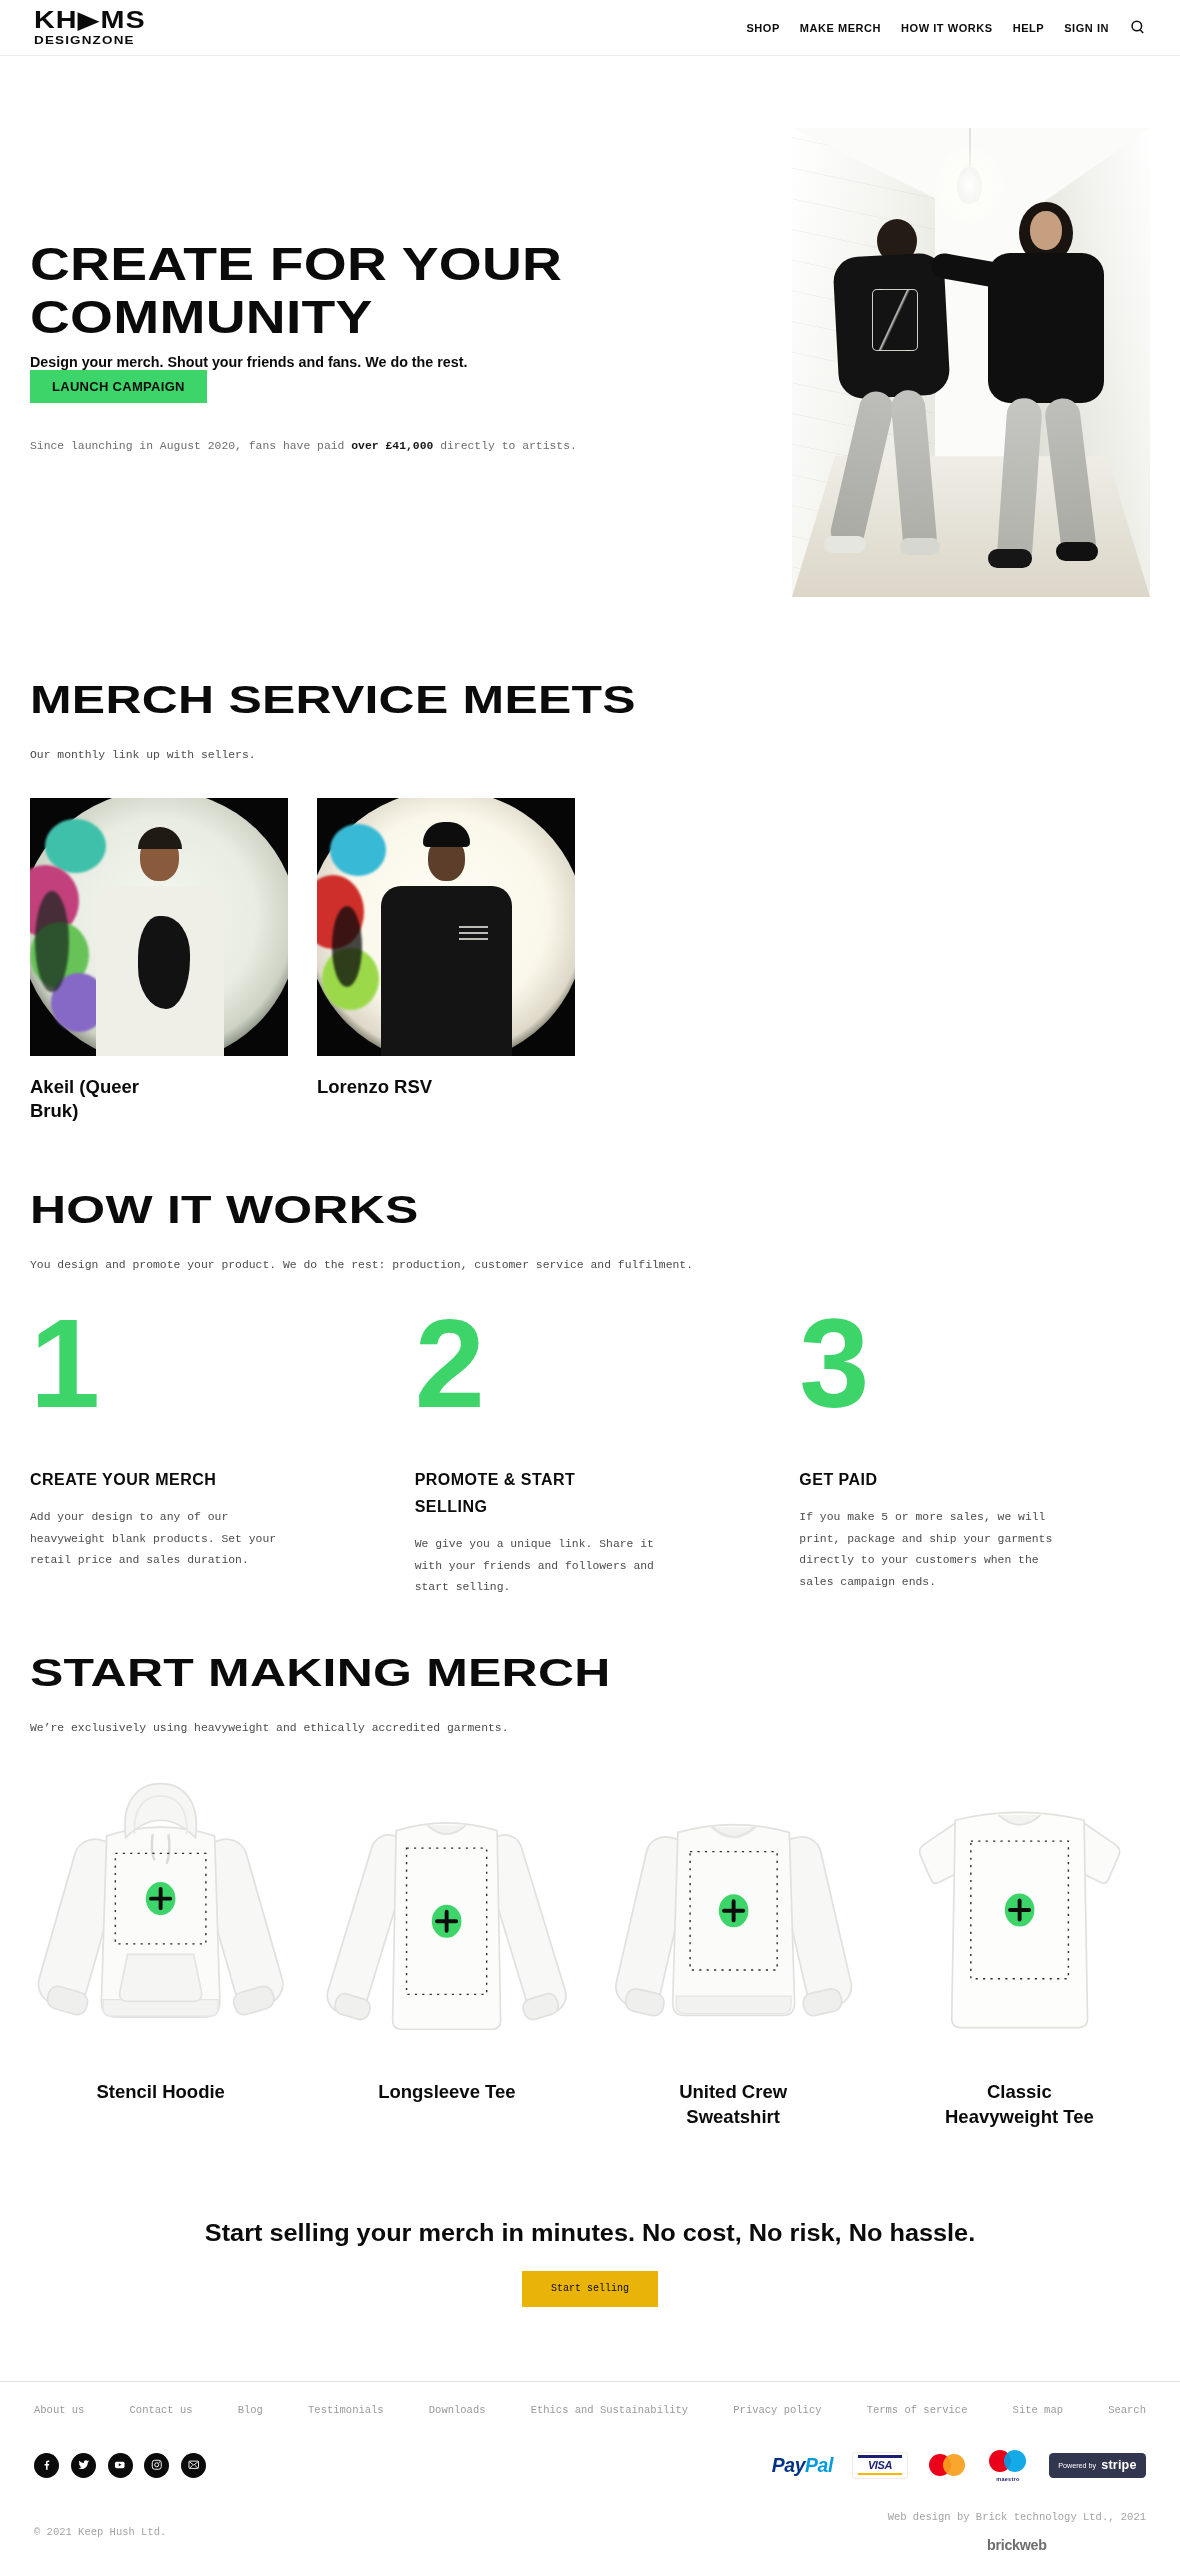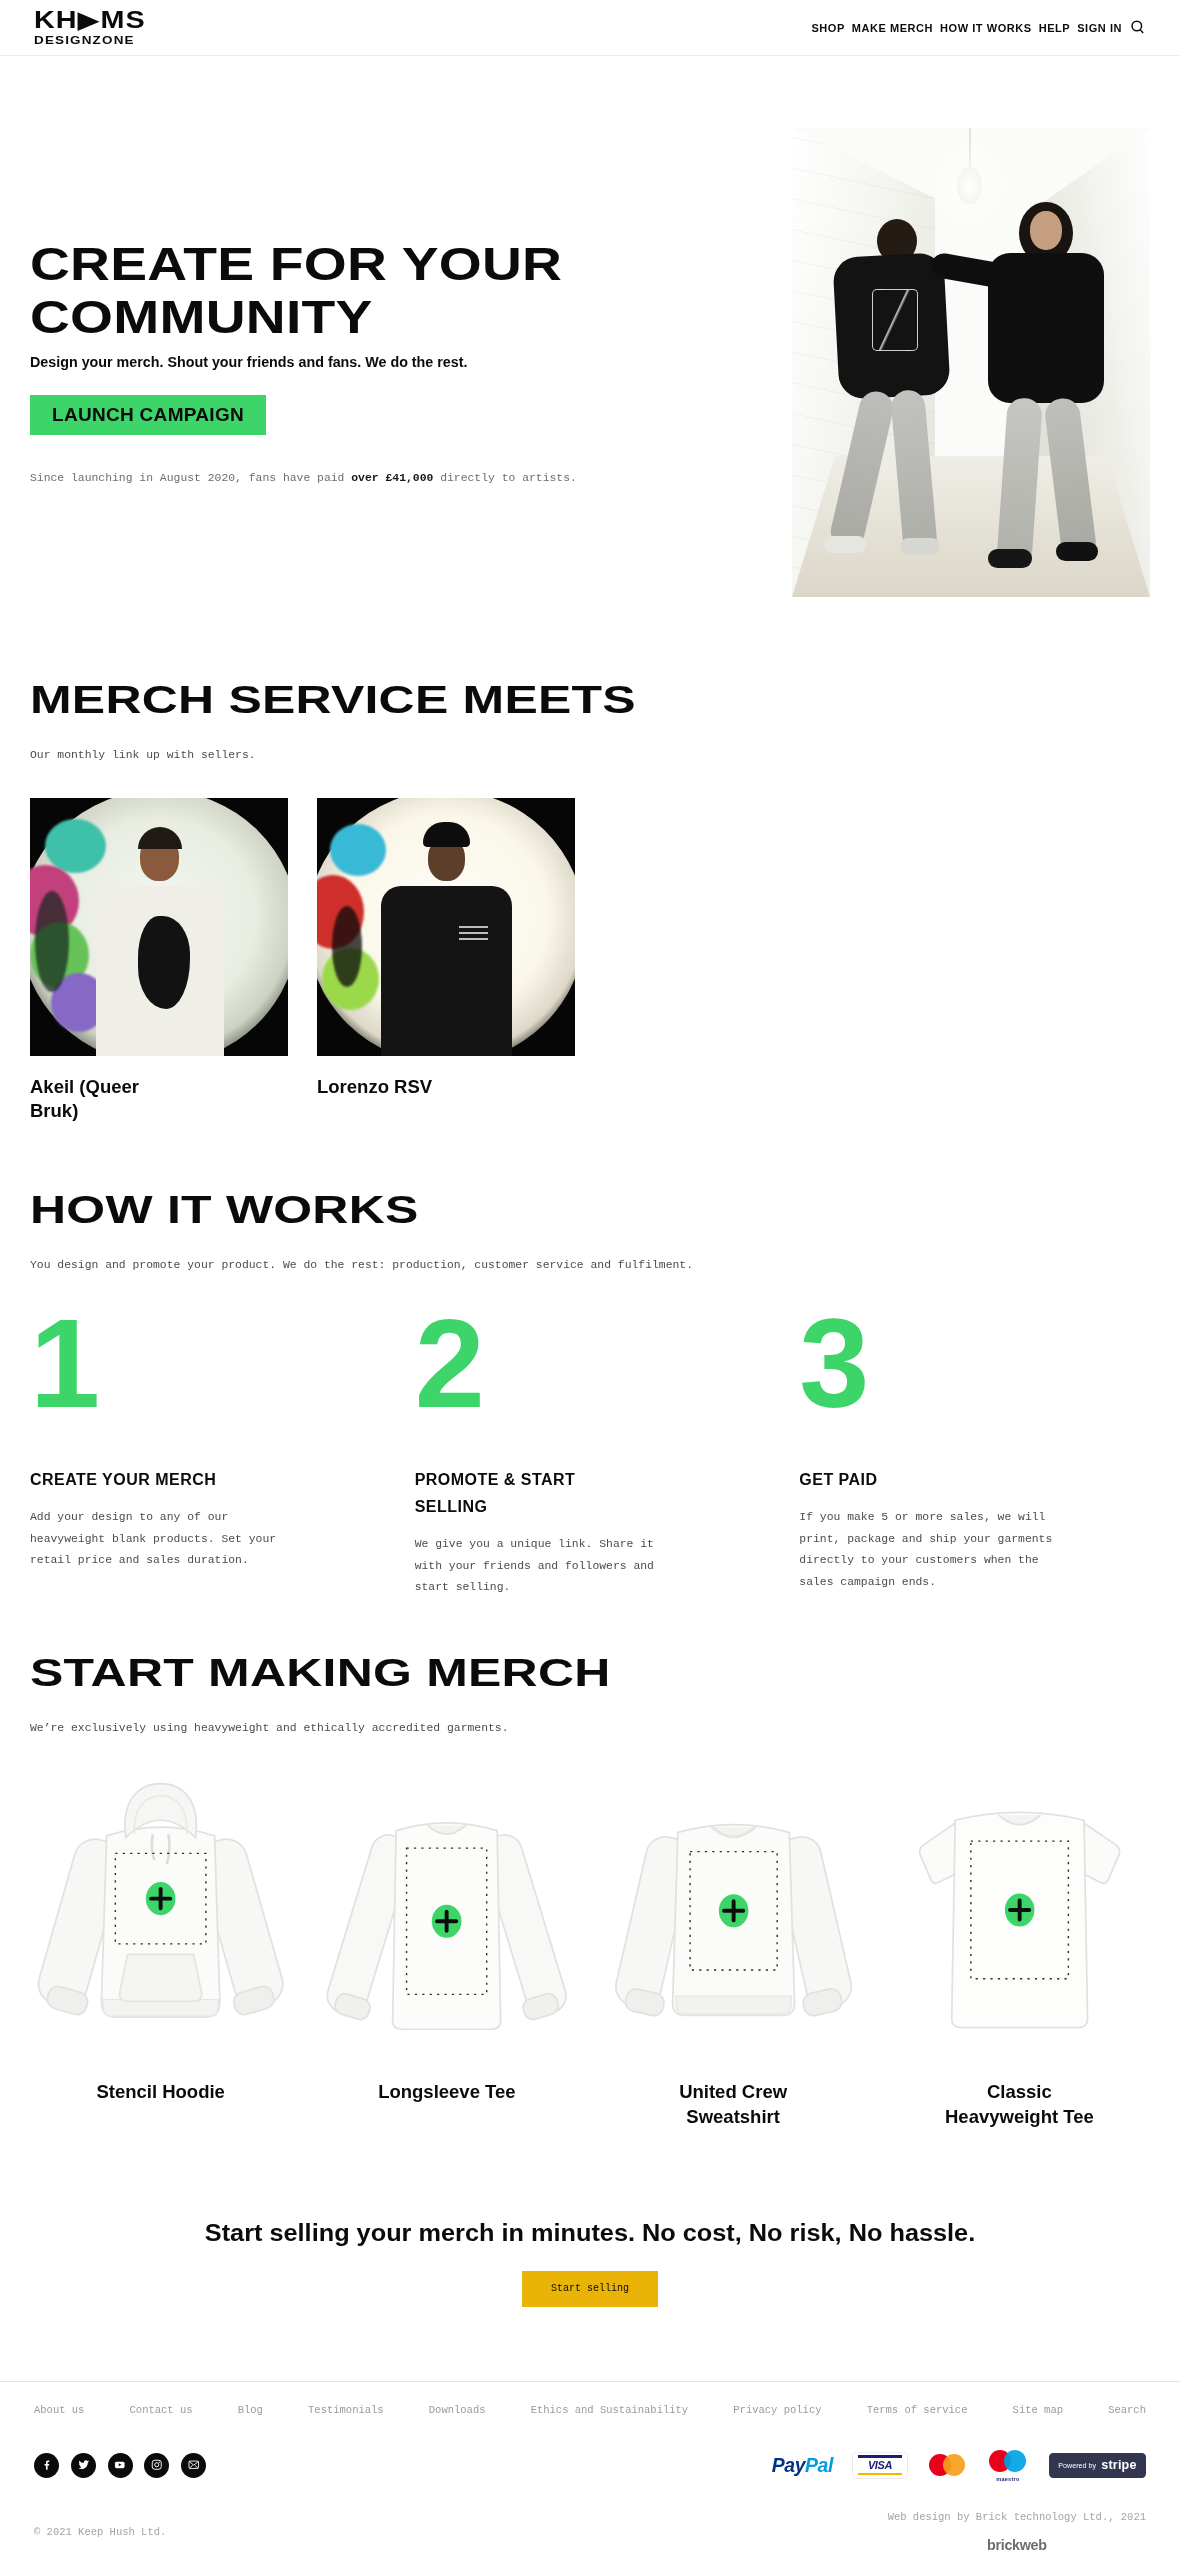--- a/index.html
+++ b/index.html
@@ -6,32 +6,32 @@
   html,body { background:#fff; }
   body { width:1180px; font-family:"Liberation Sans","DejaVu Sans",sans-serif; color:#0b0b0b; }
   .mono { font-family:"Liberation Mono","DejaVu Sans Mono",monospace; }
 
   
   header { height:56px; display:flex; align-items:center; justify-content:space-between;
            padding:0 34px; border-bottom:0.8px solid #ebebeb; }
   .logo { display:flex; flex-direction:column; line-height:1; transform:scaleX(1.18); transform-origin:left center; cursor:pointer; }
   .logo-top { font-size:24.4px; font-weight:bold; letter-spacing:0.8px; }
   .logo-bottom { font-size:11.4px; font-weight:bold; letter-spacing:1px; margin-top:2.5px; }
-  nav { display:flex; align-items:center; gap:7px; }
+  nav { display:flex; align-items:center; gap:20px; }
   nav a { font-size:11px; font-weight:bold; letter-spacing:.05em; color:#0b0b0b; text-decoration:none; cursor:pointer; }
   .search-btn { display:flex; align-items:center; cursor:pointer; }
 
   
   .hero { display:flex; justify-content:space-between; padding:72px 30px 0; }
   .hero-left { width:556px; padding-top:110px; }
   h1 { font-size:46px; line-height:1.15; font-weight:bold; letter-spacing:0.2px;
        transform:scaleX(1.2); transform-origin:left top; }
   .hero-sub { margin-top:10px; font-size:14.3px; font-weight:bold; }
-  .btn-primary { margin-top:25px; display:inline-block; background:#3dd569; border:none; cursor:pointer;
-       padding:9.3px 22px; font-family:"Liberation Sans",sans-serif; font-size:19px; font-weight:bold;
+  .btn-primary { display:inline-block; background:#3dd569; border:none; cursor:pointer;
+       padding:9.3px 22px; font-family:"Liberation Sans",sans-serif; font-size:13px; font-weight:bold;
        letter-spacing:0.3px; color:#0b0b0b; }
   .hero-note { margin-top:37px; font-size:11.4px; color:#6e6e6e; }
   .hero-note strong { color:#161616; font-weight:bold; }
 
   
   .hero-photo { position:relative; width:358px; height:469px; background:#fbfbf9; overflow:hidden; }
   .hero-photo span { position:absolute; display:block; }
   .wallL { left:0; top:0; width:40%; height:100%;
     background:linear-gradient(100deg,#ffffff,#f2f2ed 55%,#e3e3dc),
                repeating-linear-gradient(12deg,transparent 0 29px,rgba(0,0,0,.035) 29px 30px);

